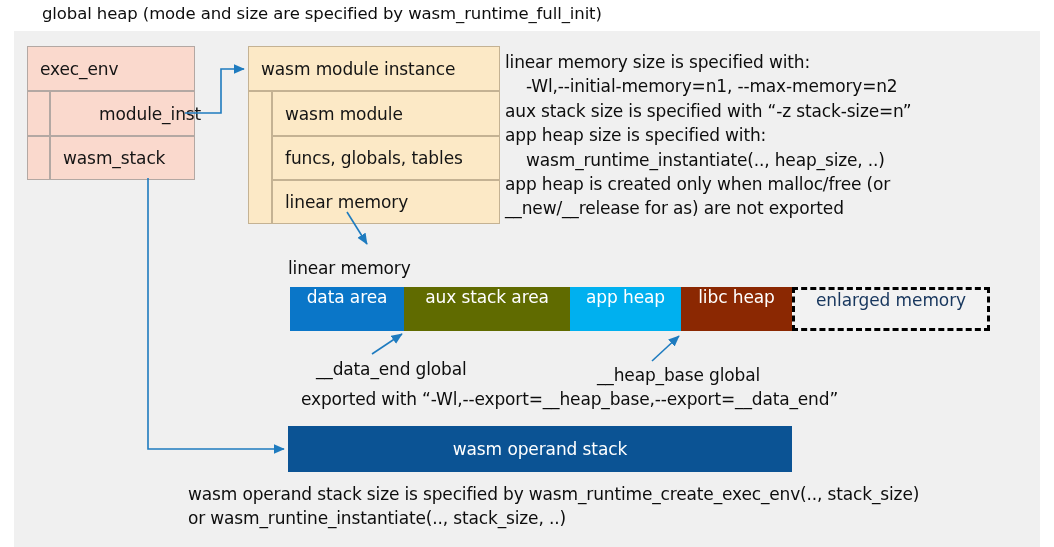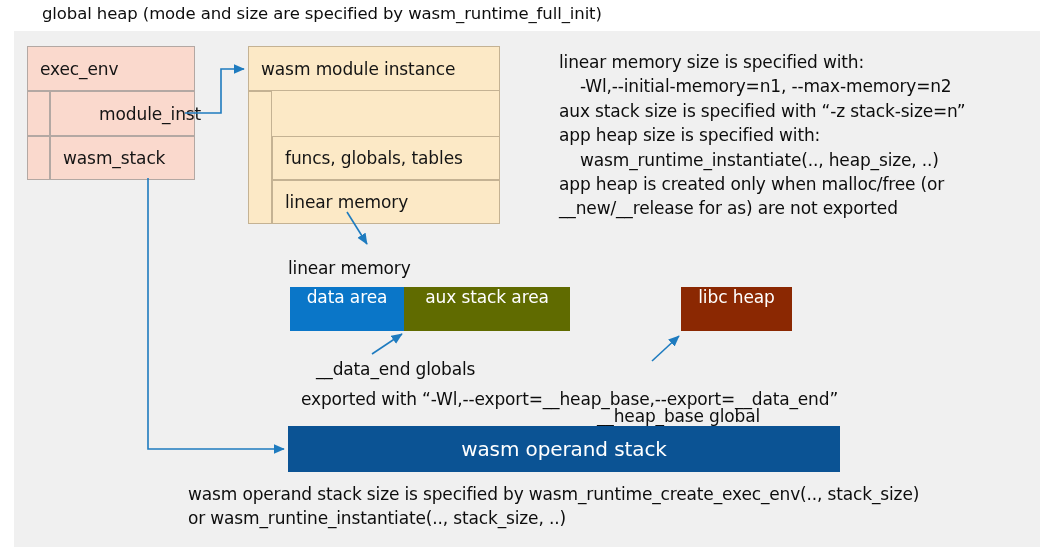--- a/index.html
+++ b/index.html
@@ -84,28 +84,28 @@
     background: #f2f2f2;
     border: 3px dashed #000000;
     color: #17365d;
   }
 
   
   .operand-stack {
     position: absolute;
     left: 288px;
     top: 426px;
-    width: 552px;
+    width: 504px;
     height: 46px;
     background: #0b5394;
     display: flex;
     align-items: center;
     justify-content: center;
     color: #ffffff;
-    font-size: 20px;
+    font-size: 17px;
     letter-spacing: -0.1px;
   }
 
   
   .text-block {
     position: absolute;
     font-size: 17px;
     color: #0d0d0d;
     line-height: 24.4px;
     letter-spacing: -0.15px;
@@ -146,49 +146,58 @@
   <div class="cell salmon" style="left:27px; top:136px; width:23px; height:44px;"></div>
   <div class="cell salmon cell-label" style="left:50px; top:136px; width:145px; height:44px;">
     <span>wasm_stack</span>
   </div>
 
   <div class="box sand" style="left:248px; top:46px; width:252px; height:178px;"></div>
   <div class="cell sand cell-label" style="left:248px; top:46px; width:252px; height:45px;padding-left:12px;">
     <span>wasm module instance</span>
   </div>
   <div class="cell sand" style="left:248px; top:91px; width:24px; height:133px;"></div>
+  <div class="cell sand cell-label" style="left:272px; top:91px; width:228px; height:45px;">
+    <span>wasm module</span>
+  </div>
   <div class="cell sand cell-label" style="left:272px; top:136px; width:228px; height:44px;">
     <span>funcs, globals, tables</span>
   </div>
   <div class="cell sand cell-label" style="left:272px; top:180px; width:228px; height:44px;">
     <span>linear memory</span>
   </div>
 
-  <div class="text-block" style="left:559px; top:50px;">linear memory size is specified with:
+  <div class="text-block" style="left:505px; top:50px;">linear memory size is specified with:
     -Wl,--initial-memory=n1, --max-memory=n2
 aux stack size is specified with “-z stack-size=n”
 app heap size is specified with:
     wasm_runtime_instantiate(.., heap_size, ..)
 app heap is created only when malloc/free (or
 __new/__release for as) are not exported</div>
 
   <div class="caption" style="left:288px; top:258px;">linear memory</div>
 
   <div class="seg" style="left:290px; width:114px; background:#0a76c8;">
     <span>data area</span>
   </div>
   <div class="seg" style="left:404px; width:166px; background:#606b00;">
     <span>aux stack area</span>
   </div>
+  <div class="seg" style="left:570px; width:111px; background:#00b0ef;">
+    <span>app heap</span>
+  </div>
   <div class="seg" style="left:681px; width:111px; background:#8b2802;">
     <span>libc heap</span>
   </div>
-
-  <div class="caption" style="left:316px; top:359px;">__data_end globals</div>
-  <div class="caption" style="left:597px; top:365px;margin-top:41px;">__heap_base global</div>
+  <div class="seg dashed" style="left:792px; width:198px;">
+    <span>enlarged memory</span>
+  </div>
+
+  <div class="caption" style="left:316px; top:359px;">__data_end global</div>
+  <div class="caption" style="left:597px; top:365px;">__heap_base global</div>
   <div class="caption" style="left:301px; top:389px;">exported with “-Wl,--export=__heap_base,--export=__data_end”</div>
 
   <div class="operand-stack">
     <span>wasm operand stack</span>
   </div>
 
   <div class="text-block" style="left:188px; top:482px;">wasm operand stack size is specified by wasm_runtime_create_exec_env(.., stack_size)
 or wasm_runtine_instantiate(.., stack_size, ..)</div>
 
   <svg class="overlay" viewBox="0 0 1054 547">

